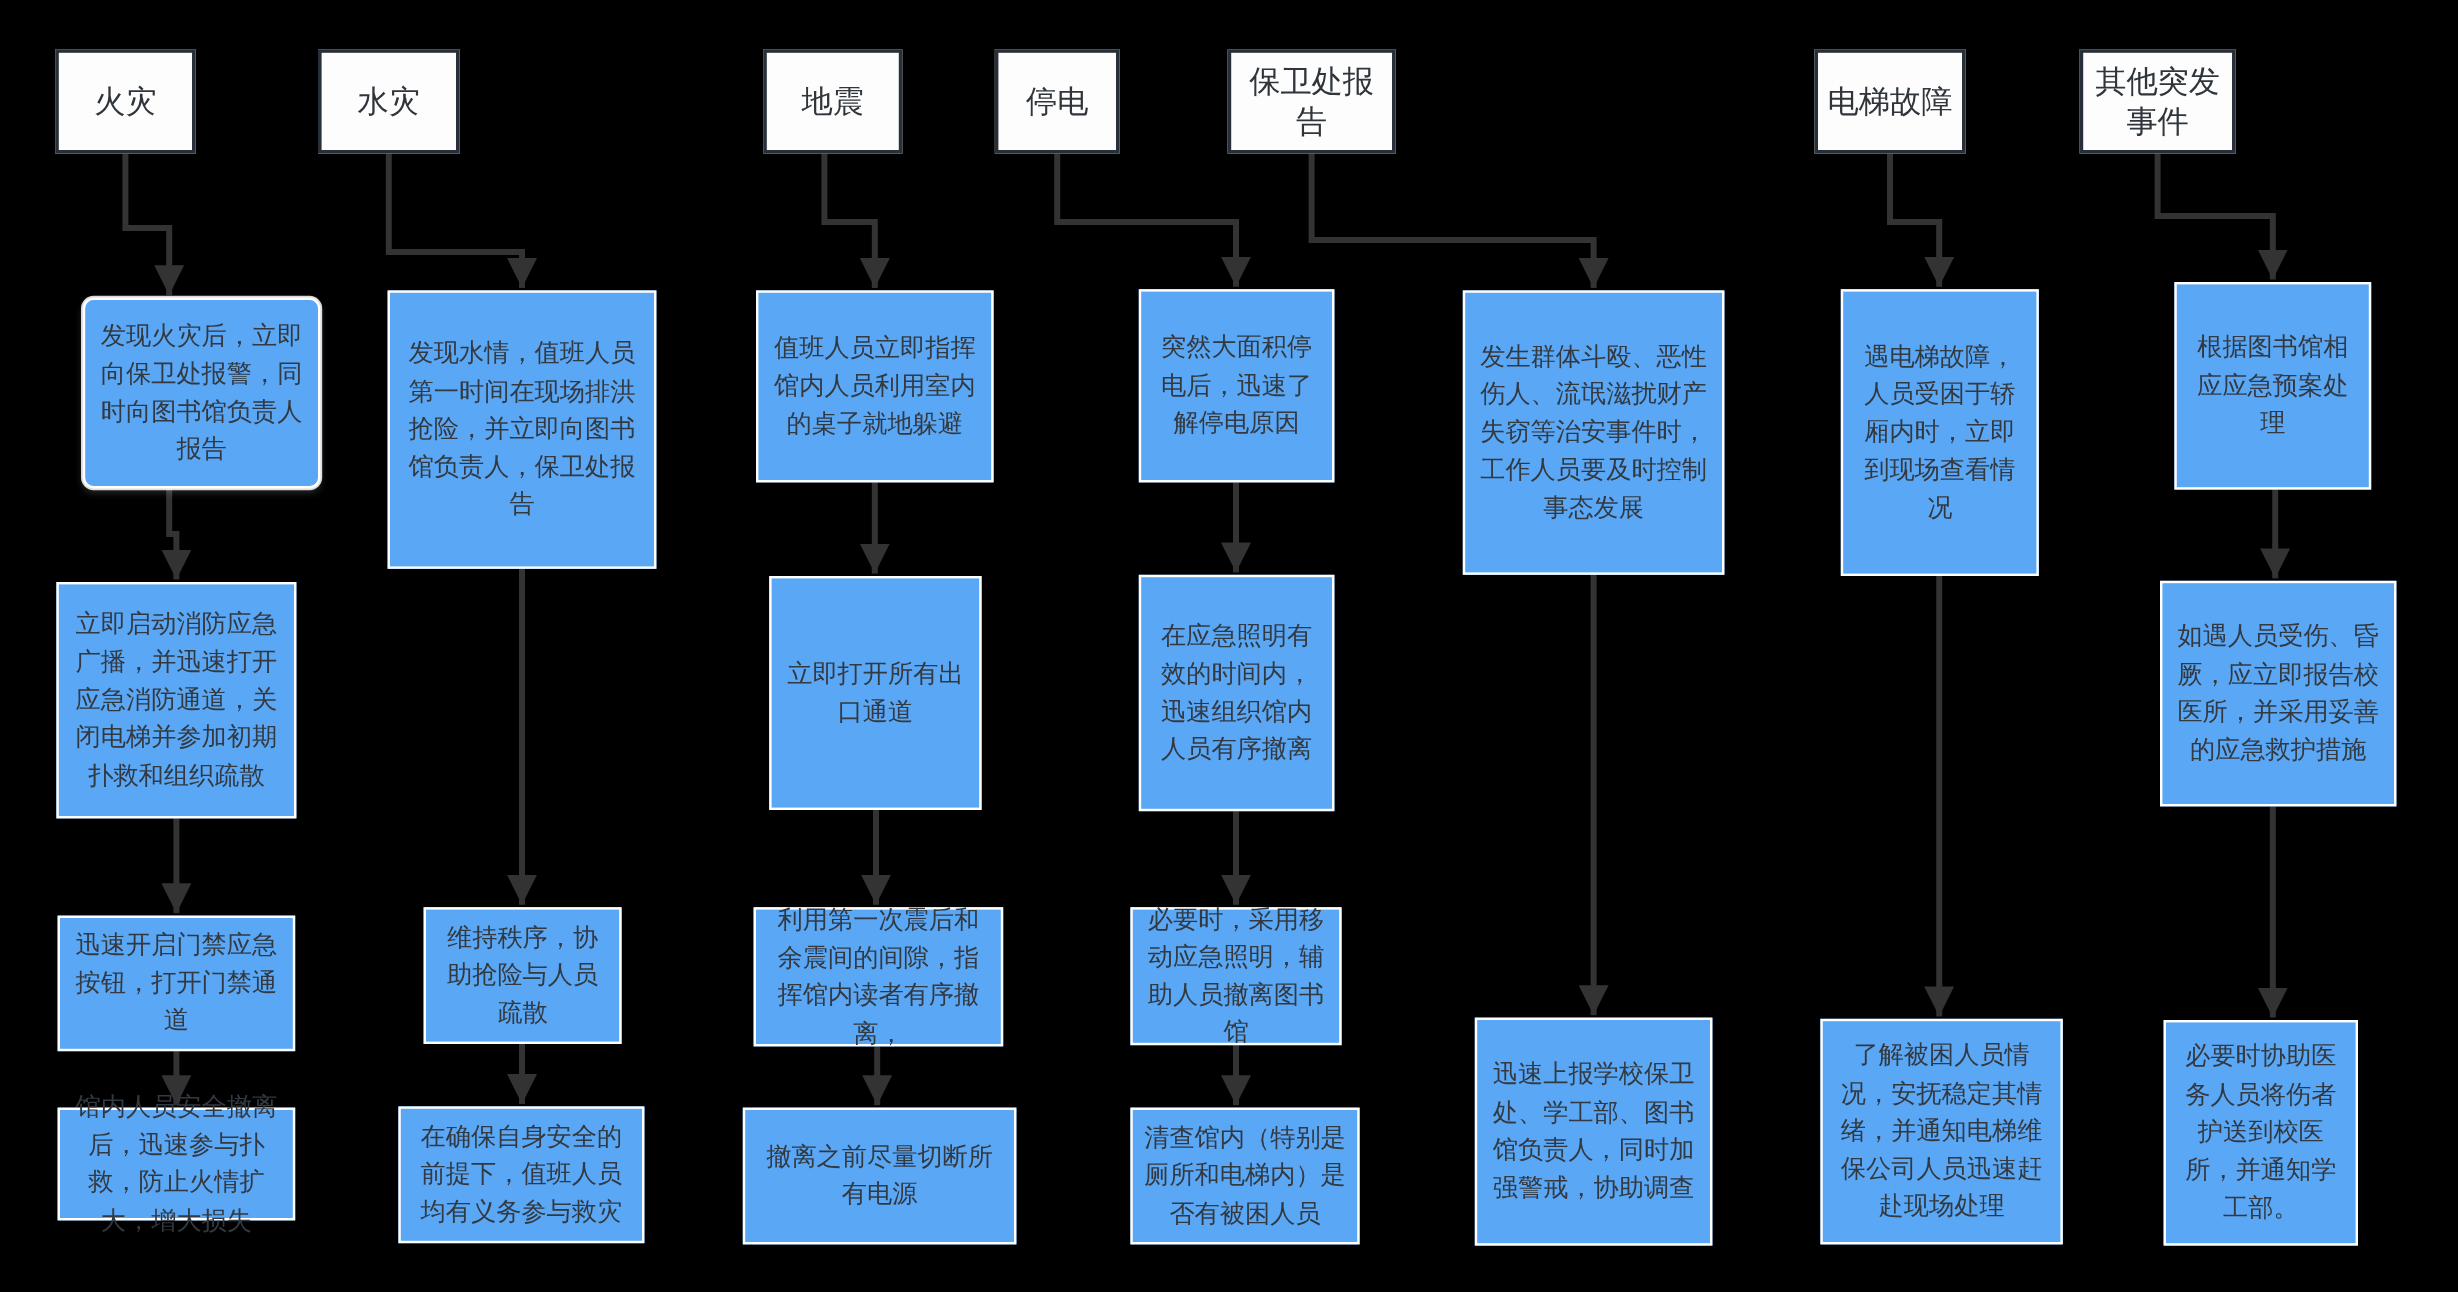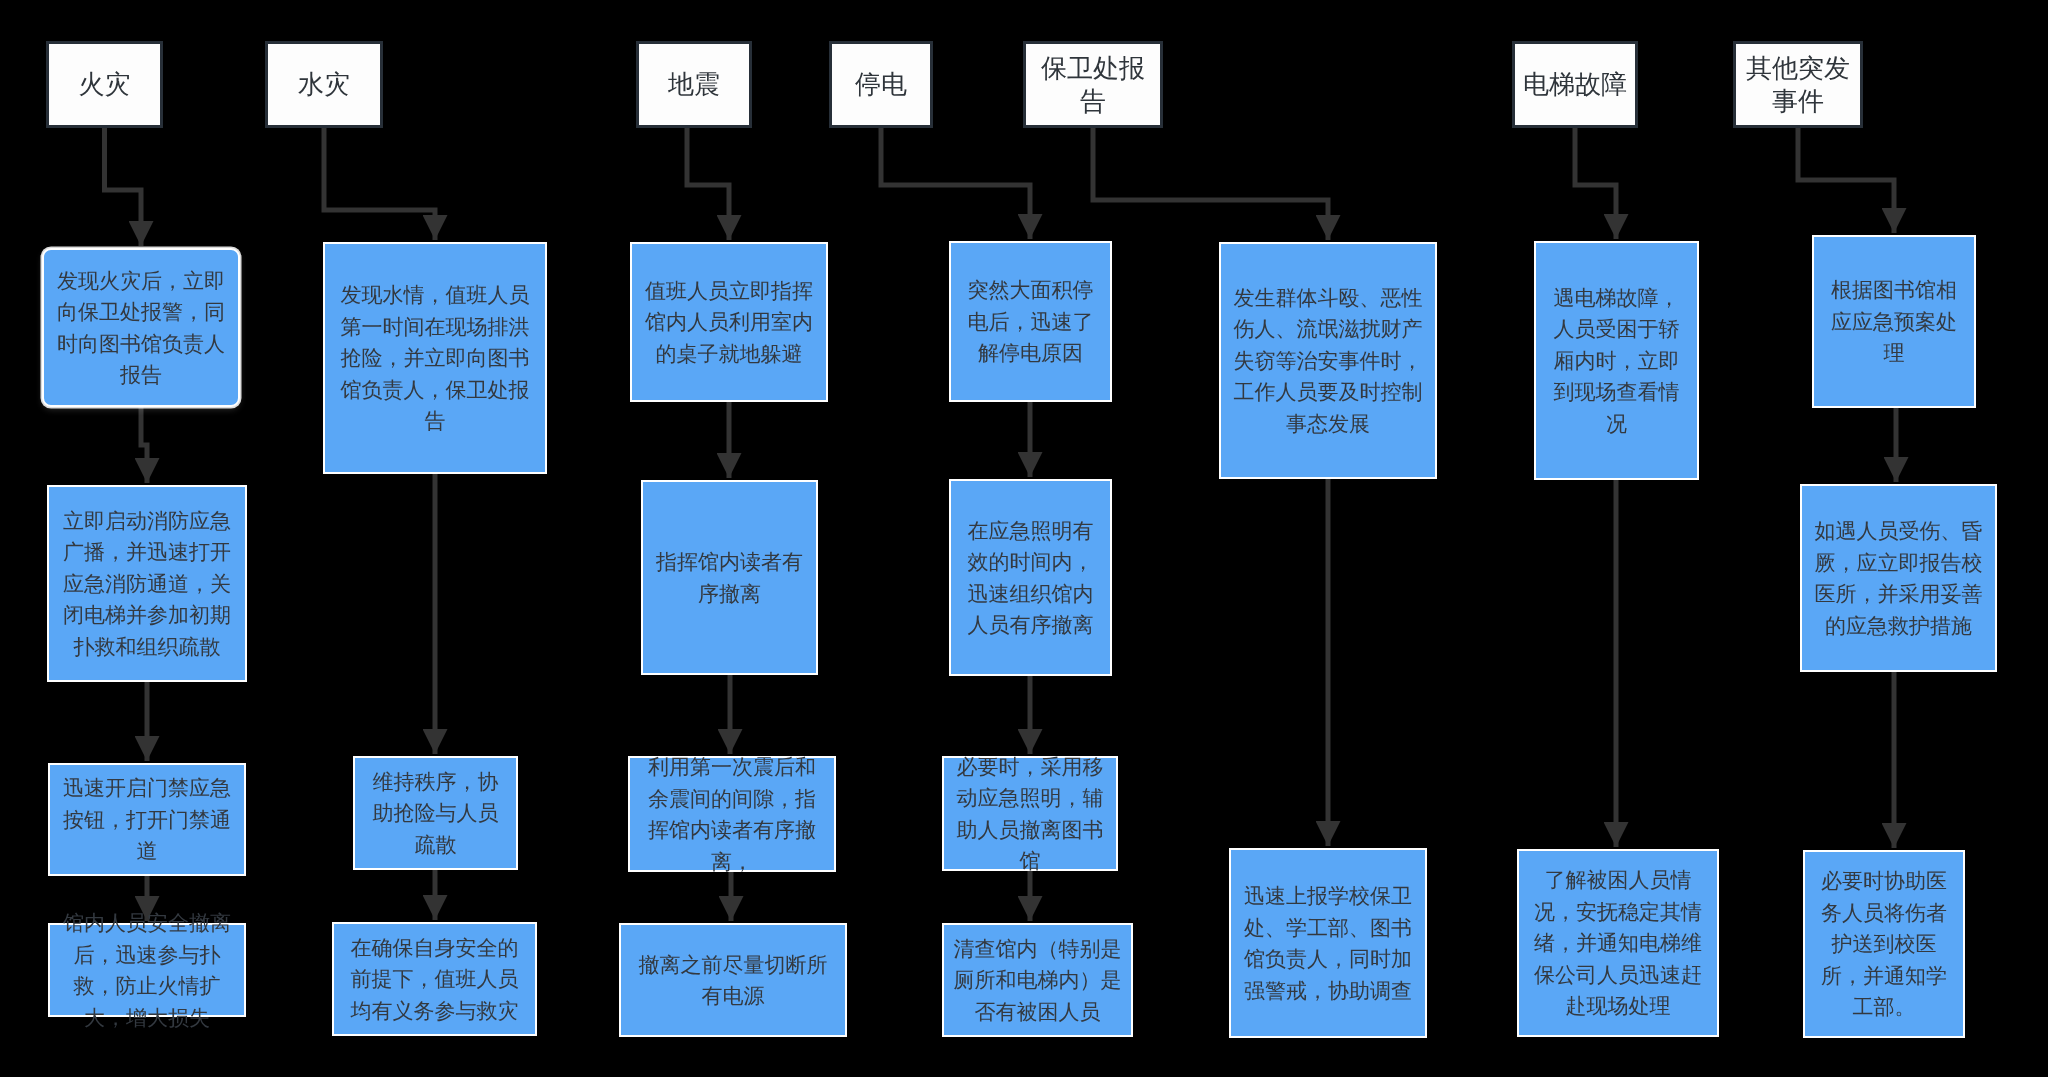--- a/index.html
+++ b/index.html
@@ -32,20 +32,21 @@
   .step{
     background:var(--node-fill);
     border:2px solid var(--node-border);
     color:var(--text);
     font-size:21px;line-height:1.5;
     padding:4px 9px;
   }
   .selected{
     border-radius:9px;
     box-shadow:0 0 0 1.5px rgba(255,255,255,0.85), 0 3px 6px rgba(255,255,255,0.15);
+    margin-left:27px;
   }
   svg.connectors{position:absolute;left:0;top:0;z-index:1;}
   svg.connectors path.connector{
     fill:none;stroke:var(--connector);stroke-width:5;
   }
   svg.connectors #ah path{fill:var(--connector);}
 </style>
 </head>
 <body>
 
@@ -91,21 +92,21 @@
 <div class="node step" style="left:48px;top:763px;width:198px;height:113px">迅速开启门禁应急按钮，打开门禁通道</div>
 <div class="node step" style="left:48px;top:923px;width:198px;height:94px">馆内人员安全撤离后，迅速参与扑救，防止火情扩大，增大损失</div>
 
 <div class="node head" style="left:265px;top:41px;width:118px;height:87px">水灾</div>
 <div class="node step" style="left:323px;top:242px;width:224px;height:232px">发现水情，值班人员第一时间在现场排洪抢险，并立即向图书馆负责人，保卫处报告</div>
 <div class="node step" style="left:353px;top:756px;width:165px;height:114px">维持秩序，协助抢险与人员疏散</div>
 <div class="node step" style="left:332px;top:922px;width:205px;height:114px">在确保自身安全的前提下，值班人员均有义务参与救灾</div>
 
 <div class="node head" style="left:636px;top:41px;width:116px;height:87px">地震</div>
 <div class="node step" style="left:630px;top:242px;width:198px;height:160px">值班人员立即指挥馆内人员利用室内的桌子就地躲避</div>
-<div class="node step" style="left:641px;top:480px;width:177px;height:195px">指挥馆内读者有序撤离</div>
+<div class="node step" style="left:641px;top:480px;width:177px;height:195px">立即打开所有出口通道</div>
 <div class="node step" style="left:628px;top:756px;width:208px;height:116px">利用第一次震后和余震间的间隙，指挥馆内读者有序撤离，</div>
 <div class="node step" style="left:619px;top:923px;width:228px;height:114px">撤离之前尽量切断所有电源</div>
 
 <div class="node head" style="left:829px;top:41px;width:104px;height:87px">停电</div>
 <div class="node step" style="left:949px;top:241px;width:163px;height:161px">突然大面积停电后，迅速了解停电原因</div>
 <div class="node step" style="left:949px;top:479px;width:163px;height:197px">在应急照明有效的时间内，迅速组织馆内人员有序撤离</div>
 <div class="node step" style="left:942px;top:756px;width:176px;height:115px">必要时，采用移动应急照明，辅助人员撤离图书馆</div>
 <div class="node step" style="left:942px;top:923px;width:191px;height:114px">清查馆内（特别是厕所和电梯内）是否有被困人员</div>
 
 <div class="node head" style="left:1023px;top:41px;width:140px;height:87px">保卫处报告</div>

